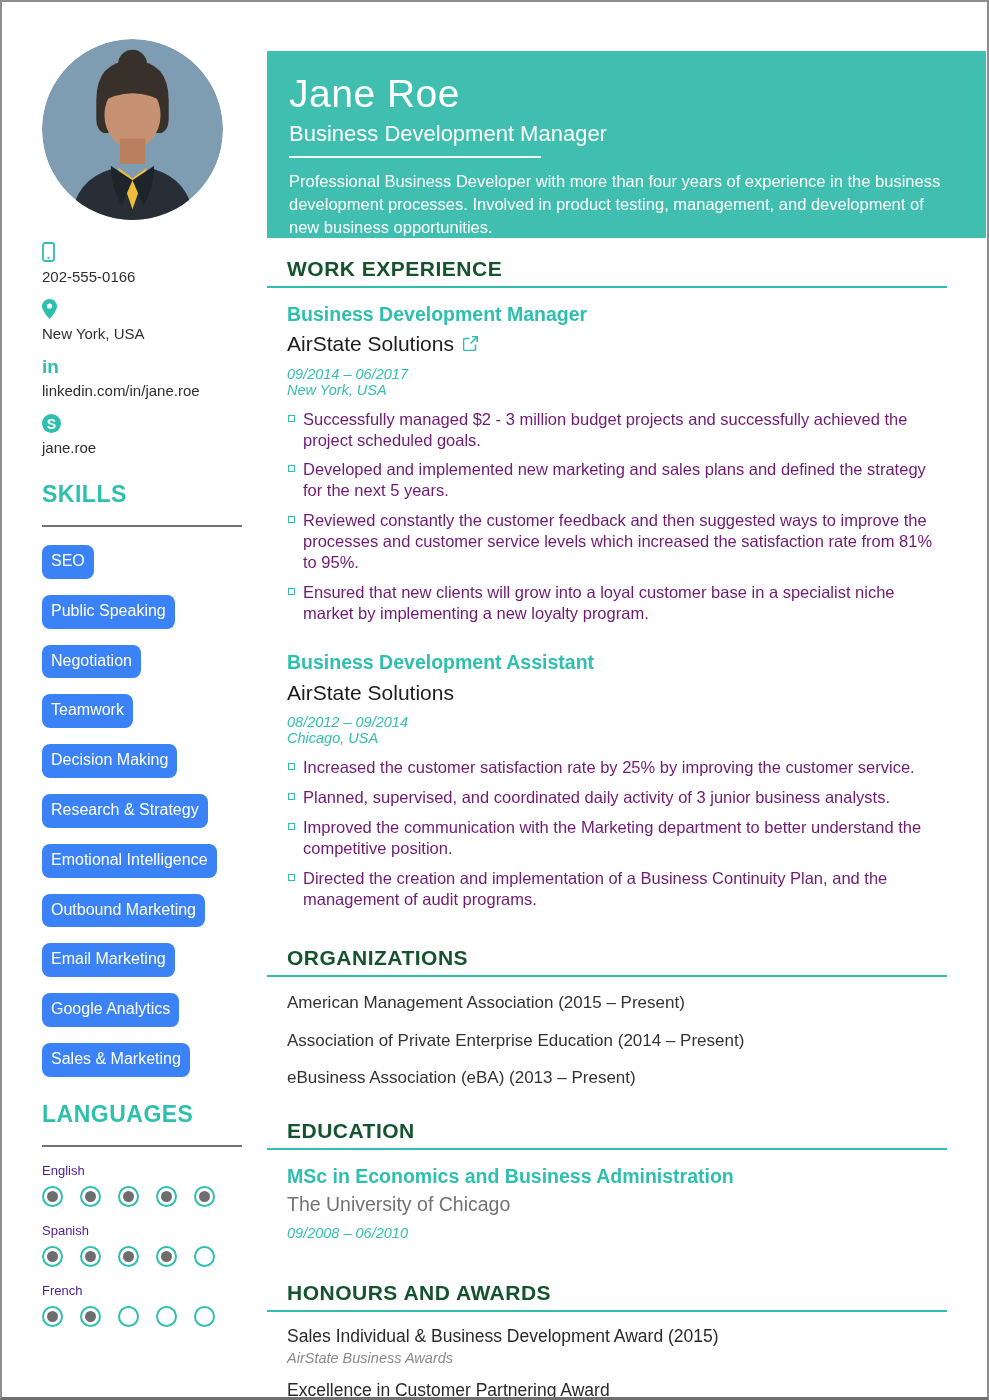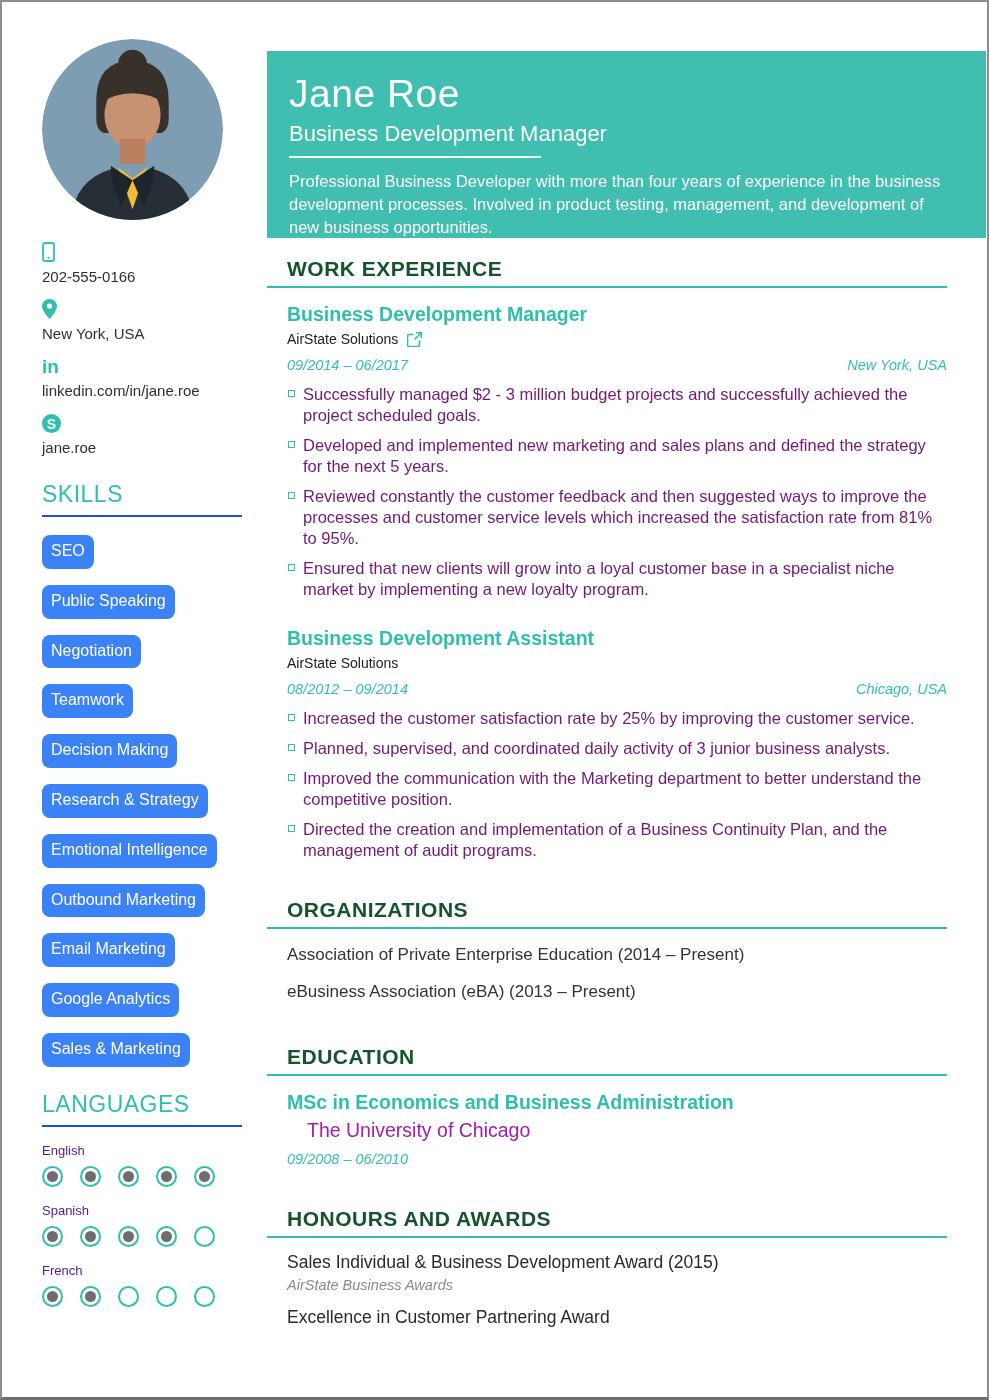--- a/index.html
+++ b/index.html
@@ -20,22 +20,22 @@
   .photo { width: 181px; height: 181px; border-radius: 50%; overflow: hidden; display:block; }
   .contact { margin-top: 22px; }
   .contact-item { margin-bottom: 13px; }
   .cicon { height: 20px; display:flex; align-items:flex-end; }
   .cvalue { font-size: 15px; color: #2f2f2f; margin-top: 6px; line-height: 1.2; }
   .in-glyph { color:#2ebfae; font-weight:bold; font-size:19px; line-height:1; }
   .skype-badge { width:19px; height:19px; border-radius:50%; background:#2ebfae; color:#fff;
     font-weight:bold; font-size:14px; display:flex; align-items:center; justify-content:center; line-height:1; }
 
   .side-heading {
-    color:#2ebfae; font-size:23px; font-weight:400; letter-spacing:0.5px;
-    border-bottom:2px solid #1d4ed8; padding-bottom:7px; margin:24px 0 0; width:200px;
+    color:#2ebfae; font-size:23px; font-weight:700; letter-spacing:0.5px;
+    border-bottom:2px solid #737373; padding-bottom:17px; margin:24px 0 0; width:200px;
   }
   .skills { margin-top: 2px; width: 205px; }
   .skill {
     display:inline-block; background:#3b82f6; color:#fff; font-size:16px;
     padding:6px 9px 7px; border-radius:8px; margin-top:16px; max-width:195px; line-height:1.3;
   }
   .skill-row { line-height: 0; }
 
   .languages { margin-top: 4px; }
   .lang { margin-top: 16px; }
@@ -54,36 +54,36 @@
   .hero-title { font-size:22px; margin-top:4px; font-weight:400; }
   .hero-rule { width:252px; height:2px; background:rgba(255,255,255,0.92); margin:9px 0 12px; }
   .hero-summary { margin:0; font-size:16.5px; line-height:1.4; }
 
   .sections { width: 680px; }
   .sec-head { color:#14532d; font-size:21px; font-weight:700; letter-spacing:0.5px; padding-left:20px; margin:0; }
   .sec-rule { height:2px; background:#2ebfae; margin-top:5px; }
   .inner { padding-left:20px; }
   .mt-work { margin-top: 19px; }
   .mt-orgs { margin-top: 37px; }
-  .mt-edu  { margin-top: 42px; }
+  .mt-edu  { margin-top: 30px; }
   .mt-awd  { margin-top: 40px; }
 
   .job { margin-top: 15px; }
   .job + .job { margin-top: 27px; }
   .job-role { color:#2ebfae; font-size:19.5px; font-weight:700; margin:0; line-height:1.2; }
-  .job-company { font-size:14px; color:#1c1c1c; margin-top:5px; display:flex; align-items:center; gap:9px; line-height:1.2; }
-  .job-meta { display:flex; justify-content:space-between; font-style:italic; color:#34bfae; font-size:14.5px; margin-top:9px; }
+  .job-company { font-size:21px; color:#1c1c1c; margin-top:5px; display:flex; align-items:center; gap:9px; line-height:1.2; }
+  .job-meta { display:flex; justify-content:space-between; font-style:italic; color:#34bfae; font-size:14.5px; margin-top:9px;flex-direction:column; }
   ul.bullets { list-style:none; margin:11px 0 0; padding:0; }
   ul.bullets li { position:relative; padding-left:16px; margin-bottom:9px; font-size:16.5px; line-height:1.27; color:#701a75; }
   ul.bullets li::before { content:""; position:absolute; left:1px; top:6px; width:5px; height:5px; border:1.5px solid #2ebfae; }
 
   .org-item { font-size:17px; color:#333; margin-top:15px; line-height:1.3; }
 
   .degree { color:#2ebfae; font-size:19.5px; font-weight:700; margin:15px 0 0; line-height:1.2; }
-  .school { font-size:19.5px; color:#a21caf; margin-top:5px; line-height:1.2;margin-left:20px; }
+  .school { font-size:19.5px; color:#737373; margin-top:5px; line-height:1.2; }
   .edu-dates { font-style:italic; color:#34bfae; font-size:14.5px; margin-top:8px; }
 
   .award { margin-top:14px; }
   .award-name { font-size:17.5px; font-weight:500; color:#2a2a2a; line-height:1.25; }
   .award-issuer { font-size:14.5px; font-style:italic; color:#8a8a8a; margin-top:3px; }
 </style>
 </head>
 <body>
 
 <div class="page">
@@ -243,20 +243,21 @@
             </ul>
           </article>
 
         </div>
       </section>
 
       <section>
         <h2 class="sec-head mt-orgs">ORGANIZATIONS</h2>
         <div class="sec-rule"></div>
         <div class="inner">
+          <div class="org-item">American Management Association (2015 – Present)</div>
           <div class="org-item">Association of Private Enterprise Education (2014 – Present)</div>
           <div class="org-item">eBusiness Association (eBA) (2013 – Present)</div>
         </div>
       </section>
 
       <section>
         <h2 class="sec-head mt-edu">EDUCATION</h2>
         <div class="sec-rule"></div>
         <div class="inner">
           <h3 class="degree">MSc in Economics and Business Administration</h3>

